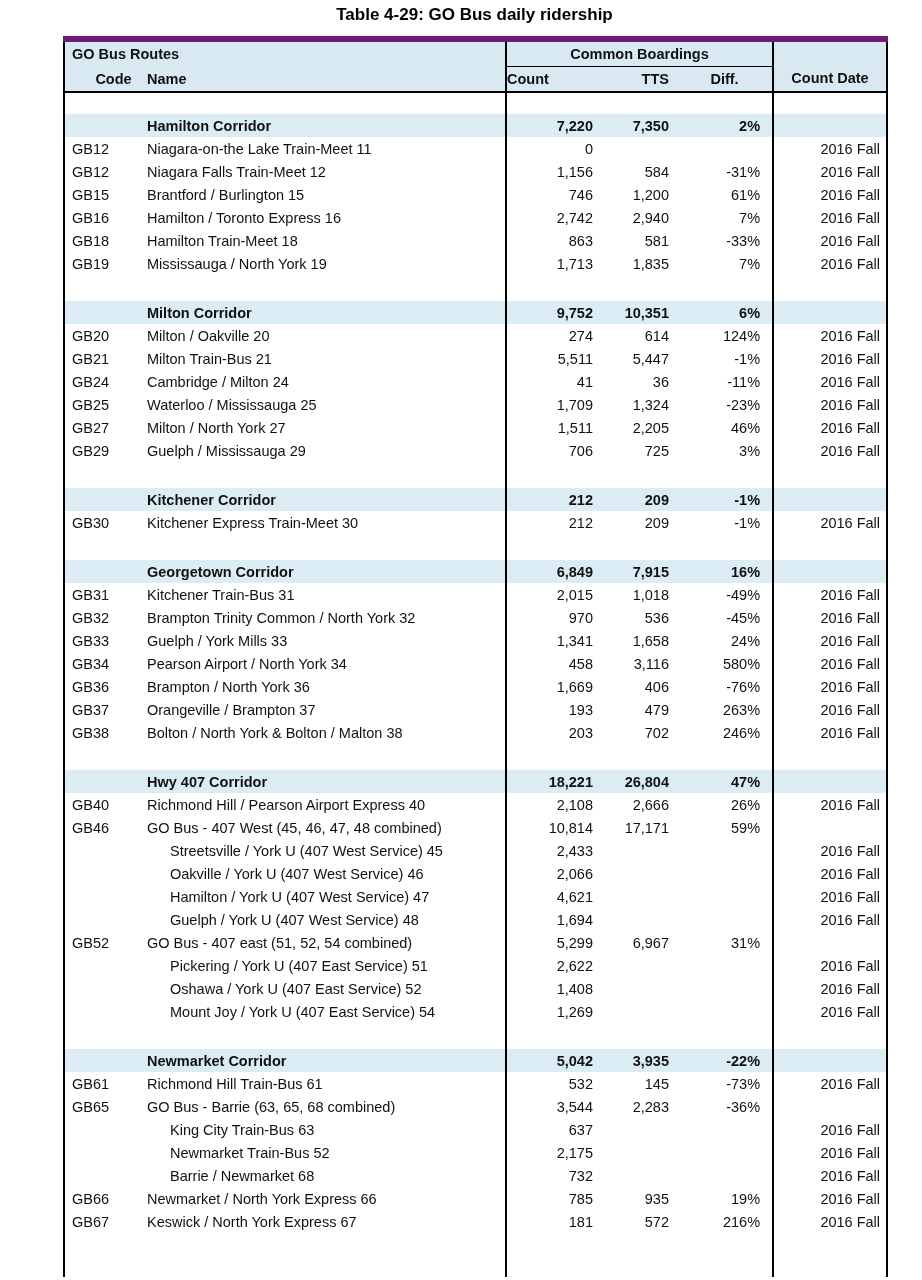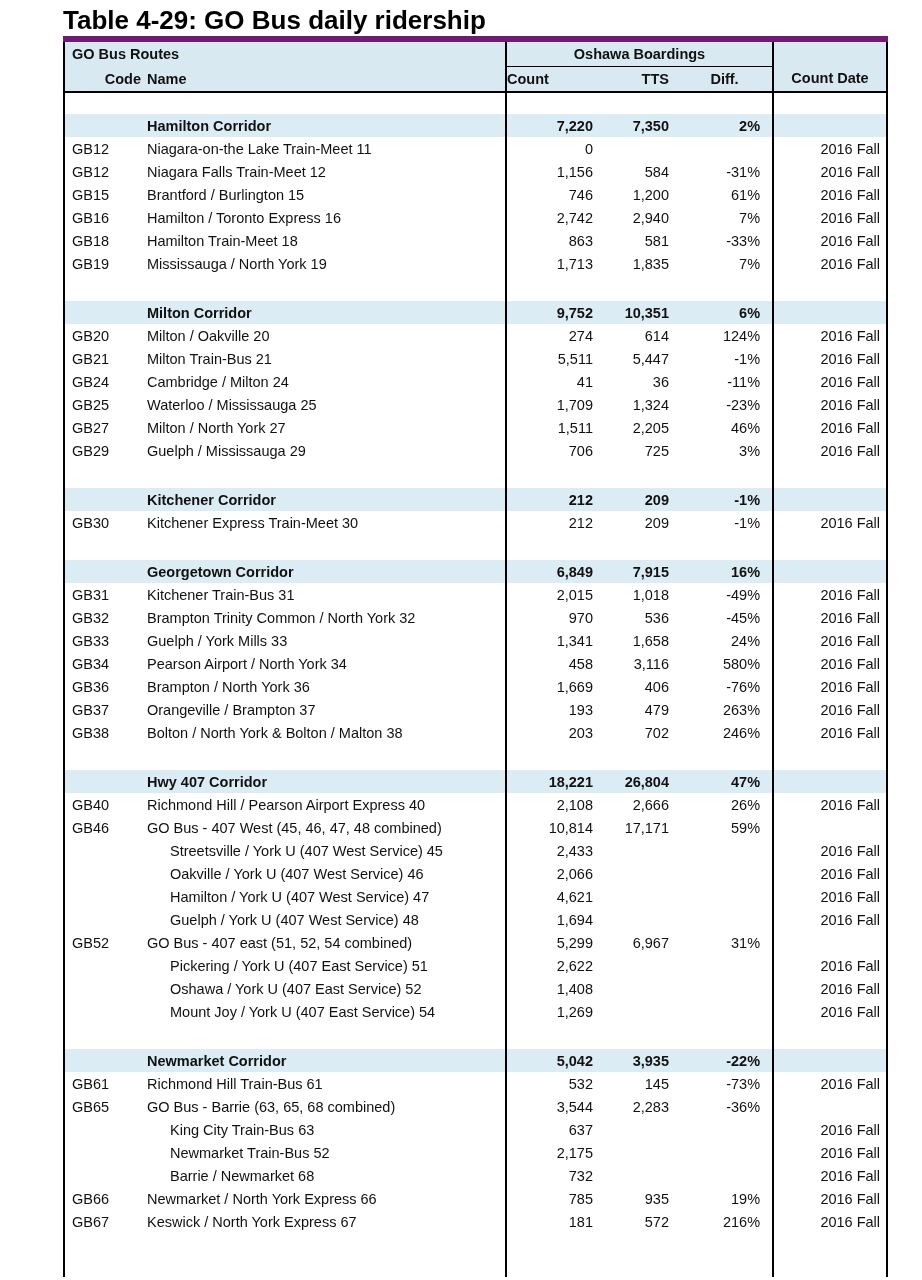--- a/index.html
+++ b/index.html
@@ -3,34 +3,34 @@
 <meta charset="utf-8">
 <style>
   html, body { margin:0; padding:0; background:#ffffff; }
   .page {
     position:relative; width:922px; height:1280px; overflow:hidden;
     background:#ffffff; color:#000;
     font-family:"Liberation Sans", sans-serif;
   }
   .doc-title {
     position:absolute; top:5px; left:63px; width:823px;
-    text-align:left; font-size:26px; font-weight:bold; color:#000;
+    text-align:center; font-size:17px; font-weight:bold; color:#000;
   }
   table.ridership {
     position:absolute; top:36px; left:63px; width:823px;
     border-collapse:collapse; table-layout:fixed;
     border-top:6px solid #701a75; border-left:2px solid #000; border-right:2px solid #000;
   }
   th, td { padding:0; font-size:14.5px; color:#111; overflow:hidden; white-space:nowrap; }
   thead th { background:#d9e9f2; font-weight:bold; height:24px; vertical-align:middle; }
   th.h-routes    { text-align:left;  padding-left:7px;  border-right:2px solid #000; }
   th.h-boardings { text-align:center; border-right:2px solid #000; border-bottom:1.5px solid #000; }
   th.h-date      { text-align:center; vertical-align:bottom; padding-bottom:5px; border-bottom:2px solid #000; }
   tr.h2 th       { border-bottom:2px solid #000; }
-  th.h-code  { text-align:right;  padding-left:21px; }
+  th.h-code  { text-align:center;  padding-left:21px; }
   th.h-name  { text-align:left;  padding-left:6px;  border-right:2px solid #000;margin-left:20px; }
   th.h-count { text-align:left; padding-right:8px; }
   th.h-tts   { text-align:right; padding-right:8px; }
   th.h-diff  { text-align:center; padding-right:0; border-right:2px solid #000; }
   tbody td { height:23px; vertical-align:middle; }
   td.vr     { border-right:2px solid #000; }
   td.code   { padding-left:7px; }
   td.name   { padding-left:6px;margin-left:10px; }
   td.indent { padding-left:29px; }
   td.num    { text-align:right; padding-right:8px; }
@@ -52,21 +52,21 @@
       <col style="width:77px">
         <col style="width:365px">
         <col style="width:95px">
       <col style="width:76px">
         <col style="width:96px">
         <col style="width:114px">
     </colgroup>
     <thead>
       <tr class="h1">
         <th colspan="2" class="h-routes">GO Bus Routes</th>
-        <th colspan="3" class="h-boardings">Oshawa Boardings</th>
+        <th colspan="3" class="h-boardings">Common Boardings</th>
         <th rowspan="2" class="h-date">Count Date</th>
       </tr>
       <tr class="h2">
         <th class="h-code">Code</th>
         <th class="h-name">Name</th>
         <th class="h-count">Count</th>
         <th class="h-tts">TTS</th>
         <th class="h-diff">Diff.</th>
       </tr>
     </thead>

